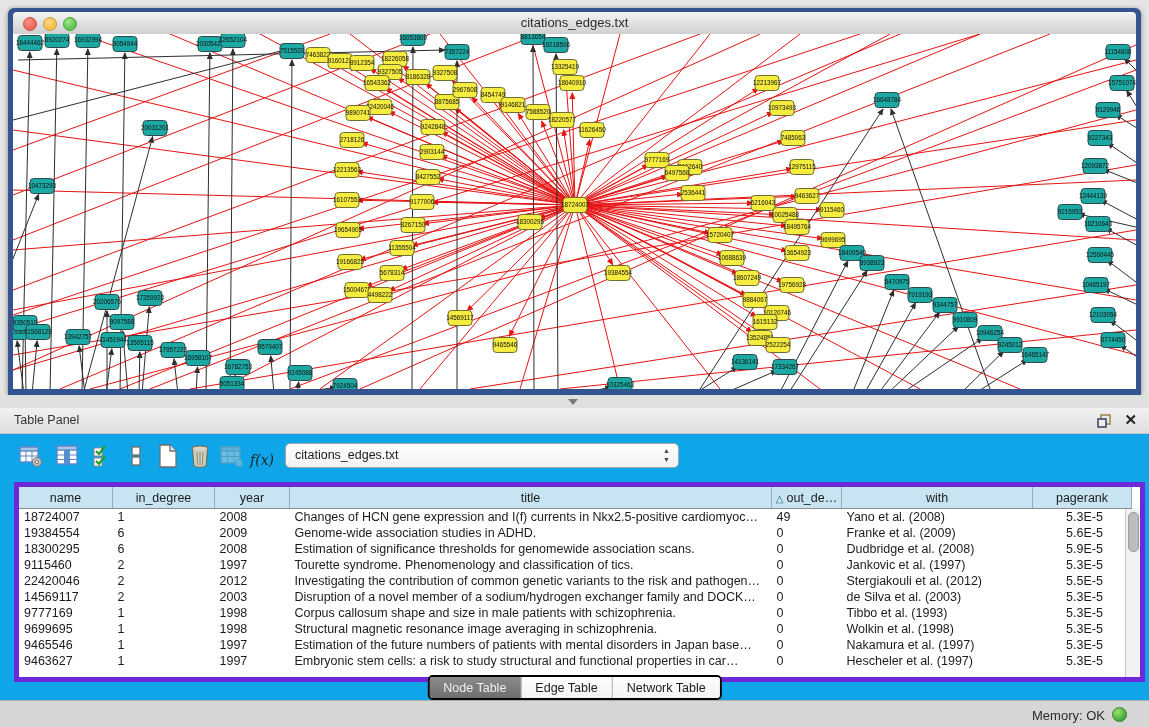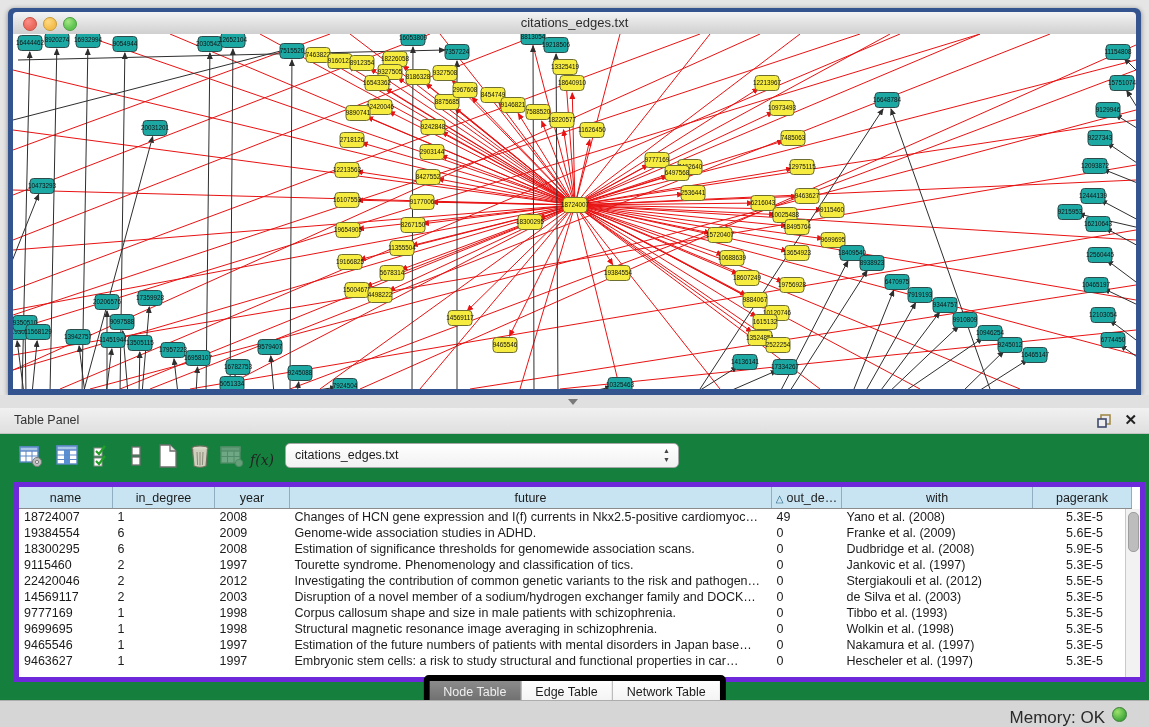--- a/index.html
+++ b/index.html
@@ -24,21 +24,21 @@
   .node-y{fill:#F6EC3F;stroke:#6E6E33;stroke-width:1;}
   .node-t{fill:#1CA9A4;stroke:#2E4B4B;stroke-width:1;}
   .nlabel{font-family:"Liberation Sans",sans-serif;font-size:6.3px;fill:#101010;text-anchor:middle;}
 
   
   #divider{position:absolute;left:0;top:395px;width:1149px;height:13px;background:#E0E0E0;}
   #divider-handle{position:absolute;left:568px;top:4px;width:0;height:0;
       border-left:5px solid transparent;border-right:5px solid transparent;border-top:6px solid #7A7A7A;}
 
   
-  #tablepanel{position:absolute;left:0;top:408px;width:1149px;height:292px;background:#15803d;}
+  #tablepanel{position:absolute;left:0;top:408px;width:1149px;height:292px;background:#0ea5e9;}
   #tp-header{position:absolute;left:0;top:0;right:0;height:25px;
       background:linear-gradient(#F1F1F1,#DFDFDF);border-bottom:1px solid #C3C3C3;}
   #tp-title{position:absolute;left:14px;top:5px;font-size:12.5px;color:#333;}
   #tp-float{position:absolute;right:36px;top:5px;width:16px;height:16px;cursor:pointer;}
   #tp-close{position:absolute;right:12px;top:3px;font-size:15px;font-weight:bold;color:#222;cursor:pointer;}
 
   #tp-toolbar{position:absolute;left:0;top:26px;right:0;height:46px;padding-left:41px;}
   .tbtn{position:absolute;top:8px;width:28px;height:28px;border:none;background:transparent;padding:1px;cursor:pointer;}
   .tbtn svg{display:block;}
   #fx-btn{font-family:"DejaVu Serif",serif;font-style:italic;font-size:14px;color:#222;}
@@ -53,30 +53,30 @@
       font-weight:normal;text-align:center;padding:0 2px;white-space:nowrap;overflow:hidden;}
   #grid th.filler{background:#FDFDFD;border-right:none;}
   #grid td{height:16px;padding:0 0 0 5px;white-space:nowrap;overflow:hidden;text-overflow:clip;}
   .c0{width:89px;} .c1{width:97px;} .c2{width:70px;} .c3{width:477px;} .c4{width:65px;} .c5{width:186px;} .c6{width:94px;text-align:center;}
   .sort-tri{color:#1F5F7A;font-size:10px;margin-right:3px;}
   #vscroll{position:absolute;right:0;top:22px;bottom:0;width:14px;background:#F2F2F2;border-left:1px solid #C9C9C9;}
   #vthumb{position:absolute;left:2px;top:3px;width:9px;height:38px;border-radius:5px;background:#BDBDBD;border:1px solid #9E9E9E;}
 
   #tabbar{position:absolute;left:0;top:264px;right:0;height:28px;}
   #seg{position:absolute;left:50%;top:3px;transform:translateX(-50%);display:flex;height:21px;
-      border:6px solid #000000;border-radius:5px;overflow:hidden;background:#FCFCFC;
+      border:2px solid #000000;border-radius:5px;overflow:hidden;background:#FCFCFC;
       box-shadow:inset 0 1px 0 rgba(255,255,255,.7);}
   .seg-item{display:flex;align-items:center;padding:0 14px;font-size:12.5px;color:#1c1c1c;cursor:pointer;
       border-right:1px solid #A2A2A2;background:linear-gradient(#FEFEFE,#F3F3F3);}
   .seg-item:last-child{border-right:none;}
   .seg-item.active{background:linear-gradient(#8B8B8B,#6E6E6E);color:#EFEFEF;}
 
   
   #statusbar{position:absolute;left:0;top:700px;width:1149px;height:27px;background:#D6D6D6;border-top:1px solid #ADADAD;}
-  #mem-label{position:absolute;right:44px;top:7px;font-size:17px;color:#2a2a2a;}
+  #mem-label{position:absolute;right:44px;top:7px;font-size:13px;color:#2a2a2a;}
   #mem-dot{position:absolute;right:22px;top:6px;width:13px;height:13px;border-radius:50%;
       background:radial-gradient(circle at 35% 30%,#9BE36B,#43A83C 70%);border:1px solid #3A7D33;}
 </style>
 </head>
 <body>
 
 <div id="app">
 
   <div id="netwin">
     <div id="net-titlebar">
@@ -586,21 +586,21 @@
       </div>
     </div>
 
     <div id="tablebox">
       <table id="grid">
         <thead>
           <tr>
             <th class="c0">name</th>
             <th class="c1">in_degree</th>
             <th class="c2">year</th>
-            <th class="c3">future</th>
+            <th class="c3">title</th>
             <th class="c4"><span class="sort-tri">△</span><span>out_de…</span></th>
             <th class="c5">with</th>
             <th class="c6">pagerank</th>
             <th class="filler"></th>
           </tr>
         </thead>
         <tbody id="grid-body">
             <tr>
               <td class="c0">18724007</td>
               <td class="c1">1</td>

